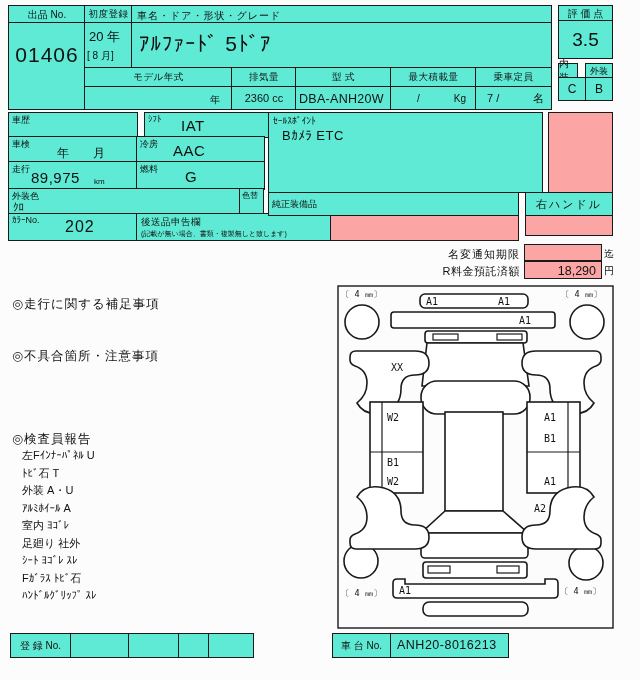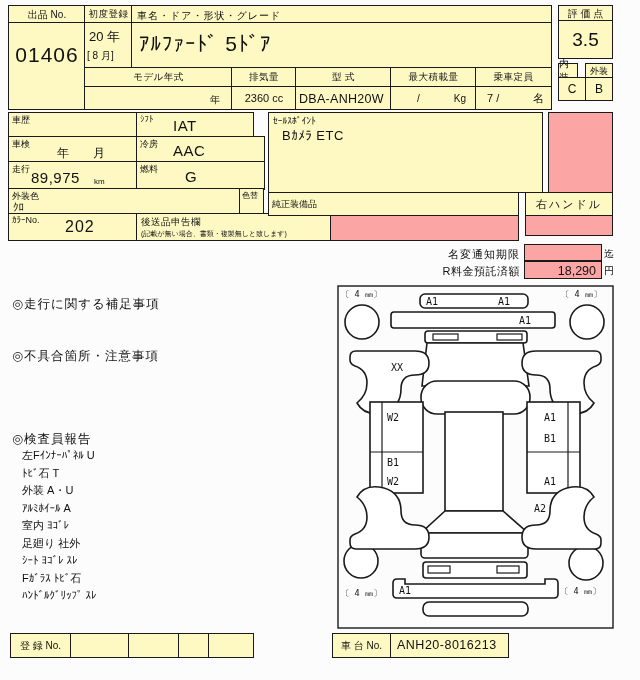--- a/index.html
+++ b/index.html
@@ -2,21 +2,21 @@
 <html><head>
 <meta charset="utf-8">
 <style>
   html,body{margin:0;padding:0}
   body{
     width:640px;height:680px;position:relative;background:#fcfcfc;
     font-family:"Liberation Sans","DejaVu Sans",sans-serif;color:#111;
     -webkit-font-smoothing:none;
   }
   .abs{position:absolute;box-sizing:border-box}
-  .b{border:1.7px solid #1a1a1a;background:#fef9c3}
+  .b{border:1.7px solid #1a1a1a;background:#5eead4}
   .b1{border:1px solid #1a1a1a;background:#fca5a5}
   .ctr{display:flex;align-items:center;justify-content:center}
   .corner{position:absolute;top:1px;left:3px;font-size:9px;white-space:nowrap}
   .val-big{font-size:15px;letter-spacing:.5px}
   .rowflex{display:flex;align-items:center;justify-content:space-between}
   .hdr-s{font-size:9.5px;letter-spacing:.5px}
   svg text{font-family:"DejaVu Sans Mono","Liberation Mono",monospace;fill:#111}
   svg .shape{fill:#fff;stroke:#1a1a1a;stroke-width:1.6}
   svg .inner{fill:#fff;stroke:#1a1a1a;stroke-width:1.2}
   svg .frame{fill:none;stroke:#1a1a1a;stroke-width:1.4}
@@ -78,21 +78,21 @@
 <div class="abs b" style="left:8px;top:136px;width:130px;height:27px">
   <span class="corner">車検</span>
   <span class="abs" style="left:48px;top:8px;font-size:12px;letter-spacing:6px;white-space:nowrap">年　月</span>
 </div>
 <div class="abs b" style="left:8px;top:161px;width:130px;height:29px">
   <span class="corner">走行</span>
   <span class="abs" style="left:22px;top:7px;font-size:15px;letter-spacing:.5px">89,975</span>
   <span class="abs" style="left:85px;top:15px;font-size:8px">km</span>
 </div>
 
-<div class="abs b" style="left:136px;top:112px;width:118px;height:26px">
+<div class="abs b" style="left:144px;top:112px;width:127px;height:26px">
   <span class="corner">ｼﾌﾄ</span>
   <span class="abs val-big" style="left:36px;top:4px">IAT</span>
 </div>
 <div class="abs b" style="left:136px;top:136px;width:129px;height:27px">
   <span class="corner">冷房</span>
   <span class="abs val-big" style="left:36px;top:5px">AAC</span>
 </div>
 <div class="abs b" style="left:136px;top:161px;width:129px;height:29px">
   <span class="corner">燃料</span>
   <span class="abs val-big" style="left:48px;top:6px">G</span>

